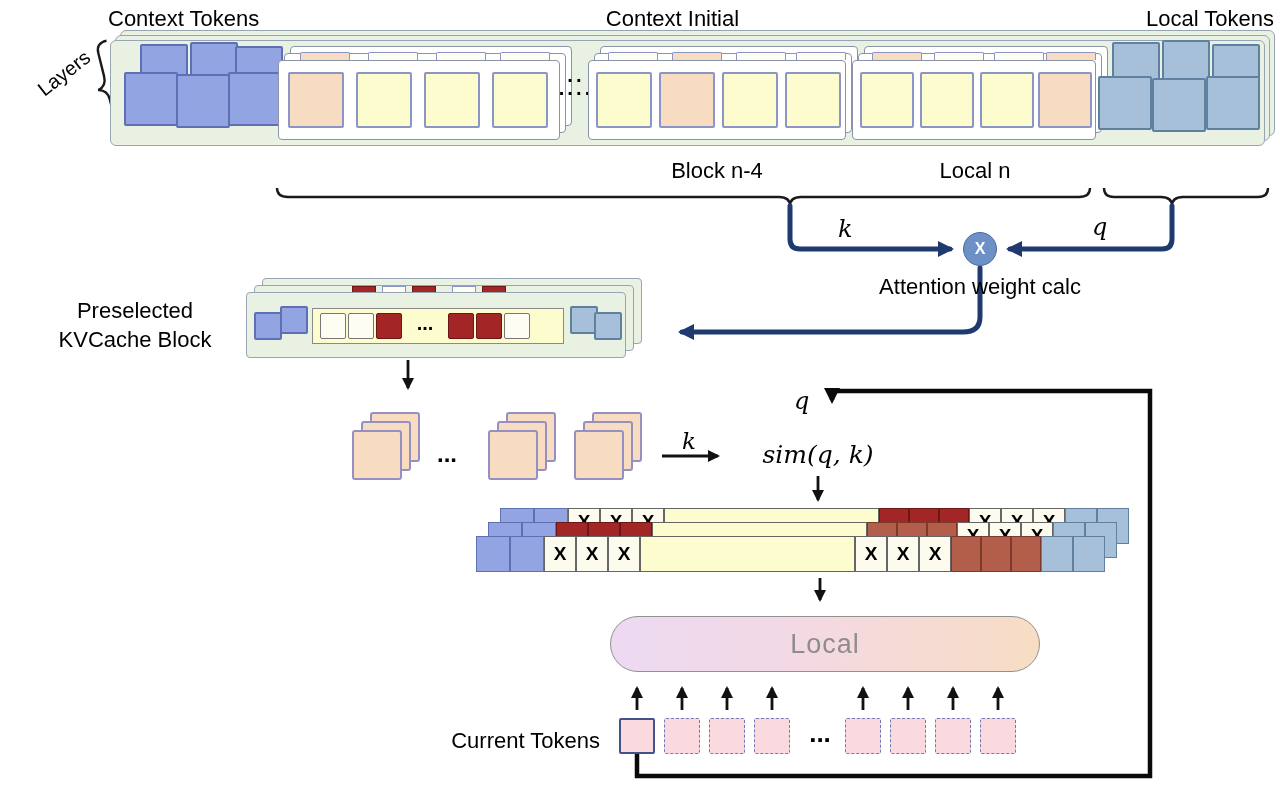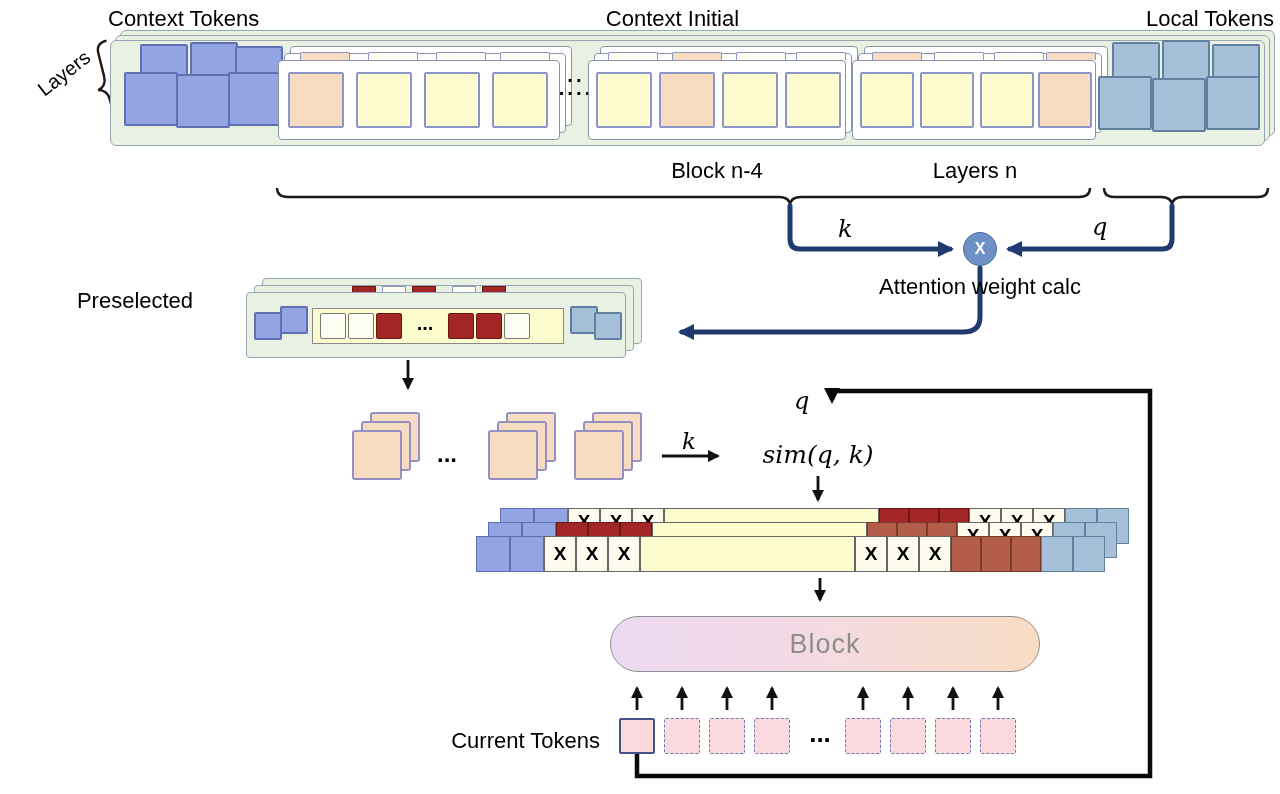--- a/index.html
+++ b/index.html
@@ -152,29 +152,30 @@
   <div class="sq csq peach" style="left:1038px; top:72px; width:54px; height:56px;"></div>
 
   <div class="sq lsq" style="left:1112px; top:42px; width:48px; height:48px;"></div>
   <div class="sq lsq" style="left:1162px; top:40px; width:48px; height:48px;"></div>
   <div class="sq lsq" style="left:1212px; top:44px; width:48px; height:48px;"></div>
   <div class="sq lsq" style="left:1098px; top:76px; width:54px; height:54px;"></div>
   <div class="sq lsq" style="left:1152px; top:78px; width:54px; height:54px;"></div>
   <div class="sq lsq" style="left:1206px; top:76px; width:54px; height:54px;"></div>
 
   <div class="lbl center" style="left:640px; top:156px; width:154px;">Block n-4</div>
-  <div class="lbl center" style="left:900px; top:156px; width:150px;">Layers n</div>
+  <div class="lbl center" style="left:900px; top:156px; width:150px;">Local n</div>
 
   <div class="lbl math" style="left:838px; top:214px; font-size:24px;">k</div>
   <div class="lbl math" style="left:1092px; top:212px; font-size:24px;">q</div>
   <div class="opcircle" style="left:963px; top:232px;">X</div>
   <div class="lbl center" style="left:830px; top:272px; width:300px;">Attention weight calc</div>
 
-  <div class="lbl center" style="left:30px; top:286px; width:210px;">
+  <div class="lbl center" style="left:30px; top:296px; width:210px;">
     <div>Preselected</div>
+    <div>KVCache Block</div>
   </div>
 
   <div class="layer-rect" style="left:262px; top:278px; width:380px; height:66px; border-radius:4px;"></div>
   <div class="layer-rect" style="left:254px; top:285px; width:380px; height:66px; border-radius:4px;"></div>
   <div class="minipeek reddark" style="left:352px; top:286px;"></div>
   <div class="minipeek whiteish" style="left:382px; top:286px;"></div>
   <div class="minipeek reddark" style="left:412px; top:286px;"></div>
   <div class="minipeek whiteish" style="left:452px; top:286px;"></div>
   <div class="minipeek reddark" style="left:482px; top:286px;"></div>
   <div class="layer-rect" style="left:246px; top:292px; width:380px; height:66px; border-radius:4px;"></div>
@@ -245,21 +246,21 @@
   <div class="cell yellow" style="left:640px; top:536px; width:215px;"></div>
   <div class="cell xlight" style="left:855px; top:536px; width:32px; align-items:center; padding-top:0;">X</div>
   <div class="cell xlight" style="left:887px; top:536px; width:32px; align-items:center; padding-top:0;">X</div>
   <div class="cell xlight" style="left:919px; top:536px; width:32px; align-items:center; padding-top:0;">X</div>
   <div class="cell redbrick" style="left:951px; top:536px; width:30px;"></div>
   <div class="cell redbrick" style="left:981px; top:536px; width:30px;"></div>
   <div class="cell redbrick" style="left:1011px; top:536px; width:30px;"></div>
   <div class="cell lblue" style="left:1041px; top:536px; width:32px;"></div>
   <div class="cell lblue" style="left:1073px; top:536px; width:32px;"></div>
 
-  <div class="llm-pill">Block</div>
+  <div class="llm-pill">Local</div>
 
   <div class="lbl" style="left:420px; top:726px; width:180px; text-align:right;">Current Tokens</div>
   <div class="ctok solid" style="left:619px;"></div>
   <div class="ctok dash" style="left:664px;"></div>
   <div class="ctok dash" style="left:709px;"></div>
   <div class="ctok dash" style="left:754px;"></div>
   <div class="bigdots center" style="left:795px; top:718px; width:50px;">...</div>
   <div class="ctok dash" style="left:845px;"></div>
   <div class="ctok dash" style="left:890px;"></div>
   <div class="ctok dash" style="left:935px;"></div>

